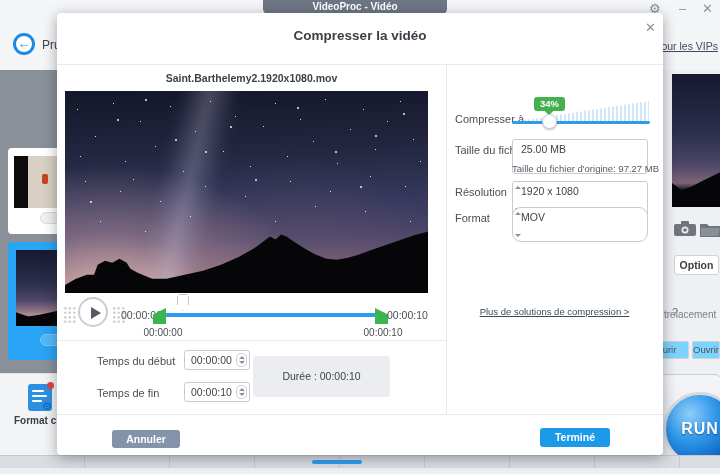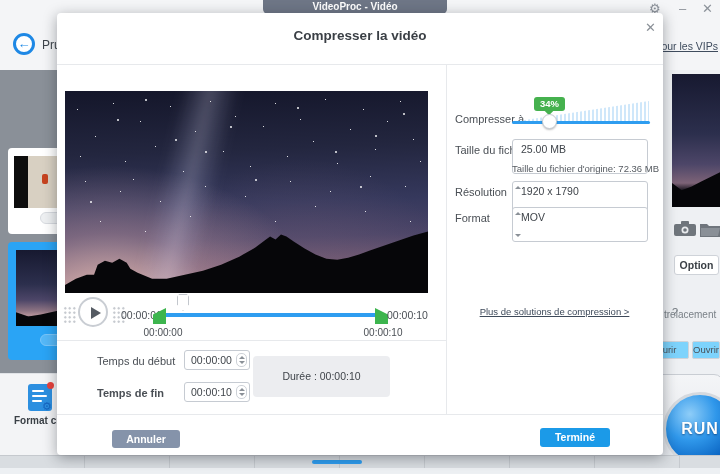--- a/index.html
+++ b/index.html
@@ -107,21 +107,21 @@
   .trim-h { width:13px; height:16px; background:#3db54e; top:295px; }
   #trim-l { left:96px; clip-path:polygon(0 40%,100% 0,100% 100%,0 100%); }
   #trim-r { left:318px; clip-path:polygon(0 0,100% 40%,100% 100%,0 100%); }
   #tl-pin { left:120px; top:281px; width:12px; height:17px; background:#fff; border:1px solid #c3c7cd;
     clip-path:polygon(18% 0,82% 0,100% 14%,100% 62%,50% 100%,0 62%,0 14%); }
   .subtime { font-size:10px; color:#4a4f55; top:314px; width:60px; text-align:center; }
   #sub-l { left:76px; } #sub-r { left:296px; }
 
   
   .formlbl { font-size:11px; color:#4a4f55; }
-  #lbl-start { left:40px; top:342px; } #lbl-end { left:40px; top:374px;font-weight:bold; }
+  #lbl-start { left:40px; top:342px; } #lbl-end { left:40px; top:374px; }
   .timebox { left:127px; width:66px; height:20px; background:#fff; border:1px solid #c6cbd2; border-radius:3px; }
   #box-start { top:337px; } #box-end { top:369px; }
   .timebox .val { position:absolute; left:6px; top:3px; font-size:10.5px; color:#3f444a; }
   .spinner { position:absolute; right:2px; top:2px; width:11px; height:14px; border:1px solid #cdd1d7; border-radius:5px; }
   .car-u, .car-d { position:absolute; left:2px; width:0; height:0; border-left:3px solid transparent; border-right:3px solid transparent; }
   .car-u { top:2px; border-bottom:3.5px solid #8a9097; }
   .car-d { bottom:2px; border-top:3.5px solid #8a9097; }
   #duree-box { left:196px; top:343px; width:137px; height:41px; background:#ecedf0; border-radius:4px;
     font-size:10.5px; color:#3f444a; text-align:center; line-height:41px; }
 
@@ -211,20 +211,21 @@
 
 <div class="abs" id="bottom-bar"></div>
 <div class="abs" id="bottom-scroll"></div>
 <div class="abs" id="bottom-strip"></div>
 
 <div class="abs" id="modal">
   <div class="abs" id="modal-close">✕</div>
   <div class="abs" id="dlg-title">Compresser la vidéo</div>
   <div class="abs hline" id="hdr-div"></div>
 
+  <div class="abs" id="filename">Saint.Barthelemy2.1920x1080.mov</div>
 
   <div class="abs" id="video">
     <div class="abs" id="milkyway"></div>
     <div class="abs" id="stars-a"></div>
     <div class="abs" id="stars-b"></div>
     <div class="abs" id="mountain"></div>
   </div>
 
   <div class="abs grips" id="grips1"></div>
   <div class="abs" id="play-btn">
@@ -266,31 +267,31 @@
   <div class="abs" id="ramp"></div>
   <div class="abs" id="sl-track"></div>
   <div class="abs" id="sl-badge-tail"></div>
   <div class="abs" id="sl-badge">34%</div>
   <div class="abs" id="sl-handle"></div>
 
   <div class="abs rlbl" style="top:131px;">Taille du fichier</div>
   <div class="abs inputbox" style="top:126px;">
     <span class="val">25.00  MB</span>
   </div>
-  <div class="abs" id="orig-size">Taille du fichier d'origine: 72.36 MB</div>
+  <div class="abs" id="orig-size">Taille du fichier d'origine: 97.27 MB</div>
 
   <div class="abs rlbl" style="top:173px;">Résolution</div>
   <div class="abs inputbox" style="top:168px;">
-    <span class="val">1920 x 1790</span>
+    <span class="val">1920 x 1080</span>
     <span class="dd-car car-u" style="top:4px; right:6px;"></span>
     <span class="dd-car car-d" style="bottom:4px; right:6px;"></span>
   </div>
 
   <div class="abs rlbl" style="top:199px;">Format</div>
-  <div class="abs inputbox" style="top:194px;">
+  <div class="abs inputbox" style="top:194px;border-radius:9px;">
     <span class="val">MOV</span>
     <span class="dd-car car-u" style="top:4px; right:6px;"></span>
     <span class="dd-car car-d" style="bottom:4px; right:6px;"></span>
   </div>
 
   <div class="abs" id="more-link">Plus de solutions de compression &gt;</div>
 
   <div class="abs hline" id="ftr-div"></div>
   <div class="abs" id="cancel-btn">Annuler</div>
   <div class="abs" id="done-btn">Terminé</div>

